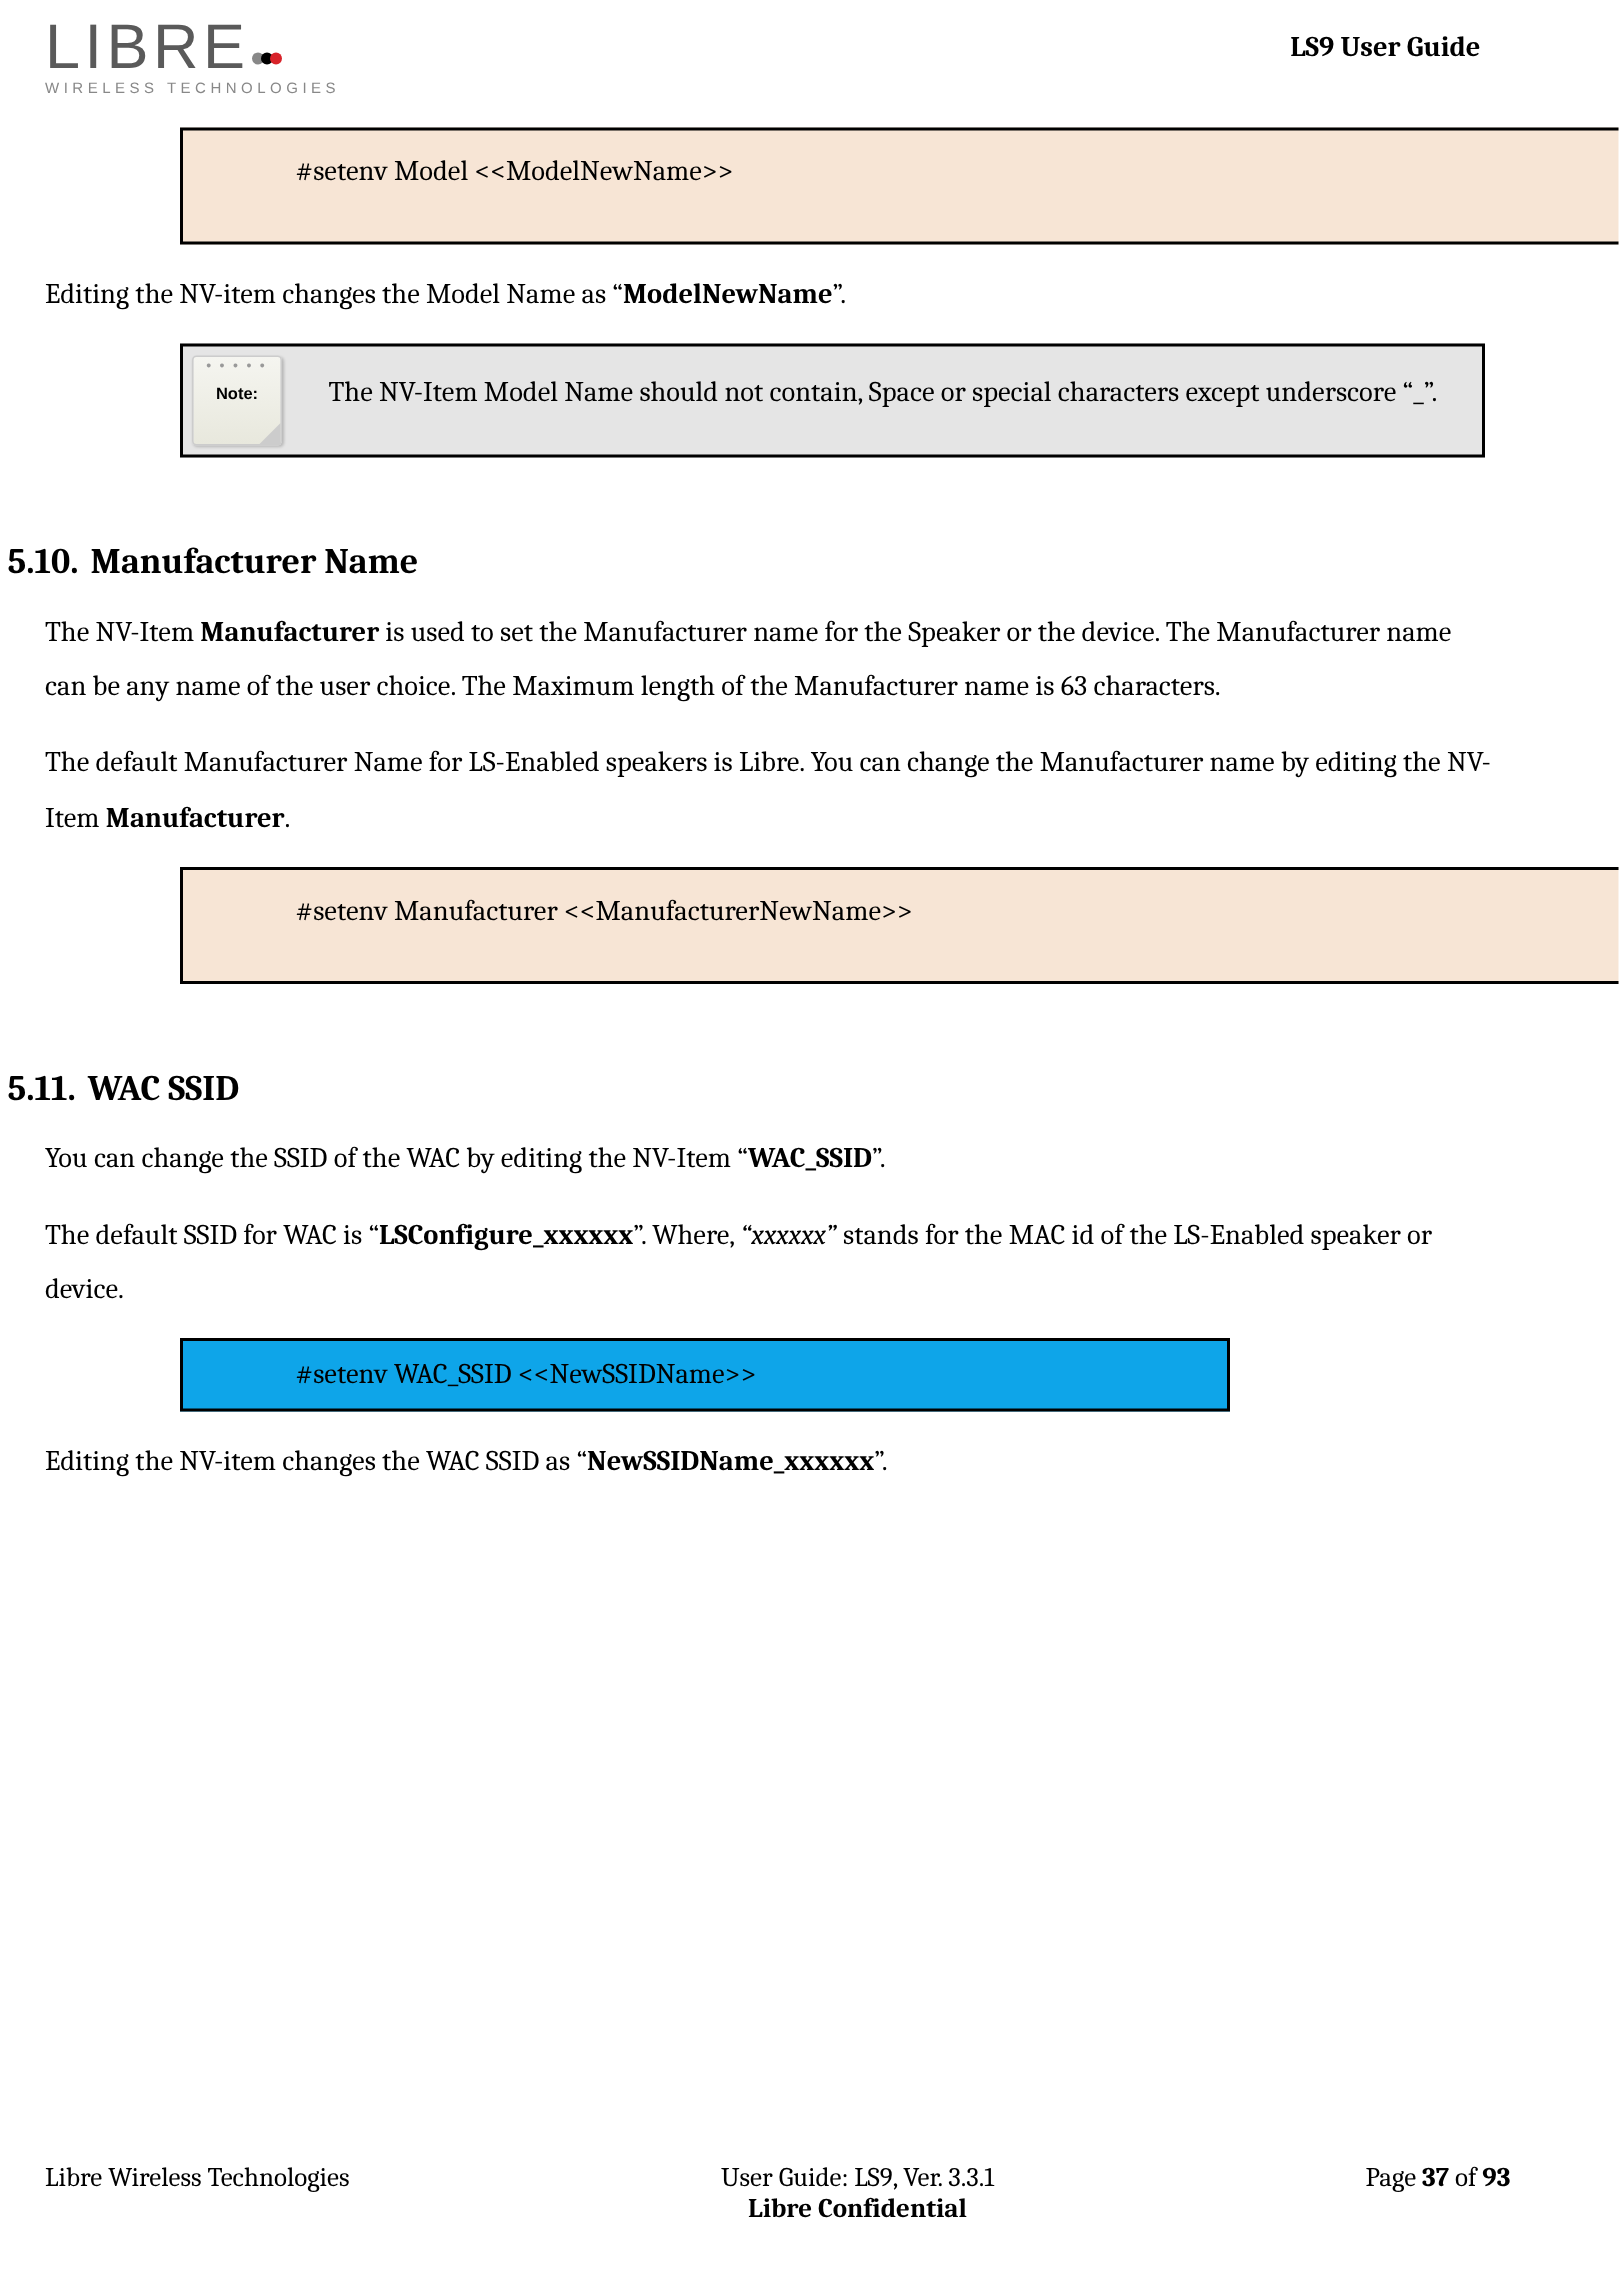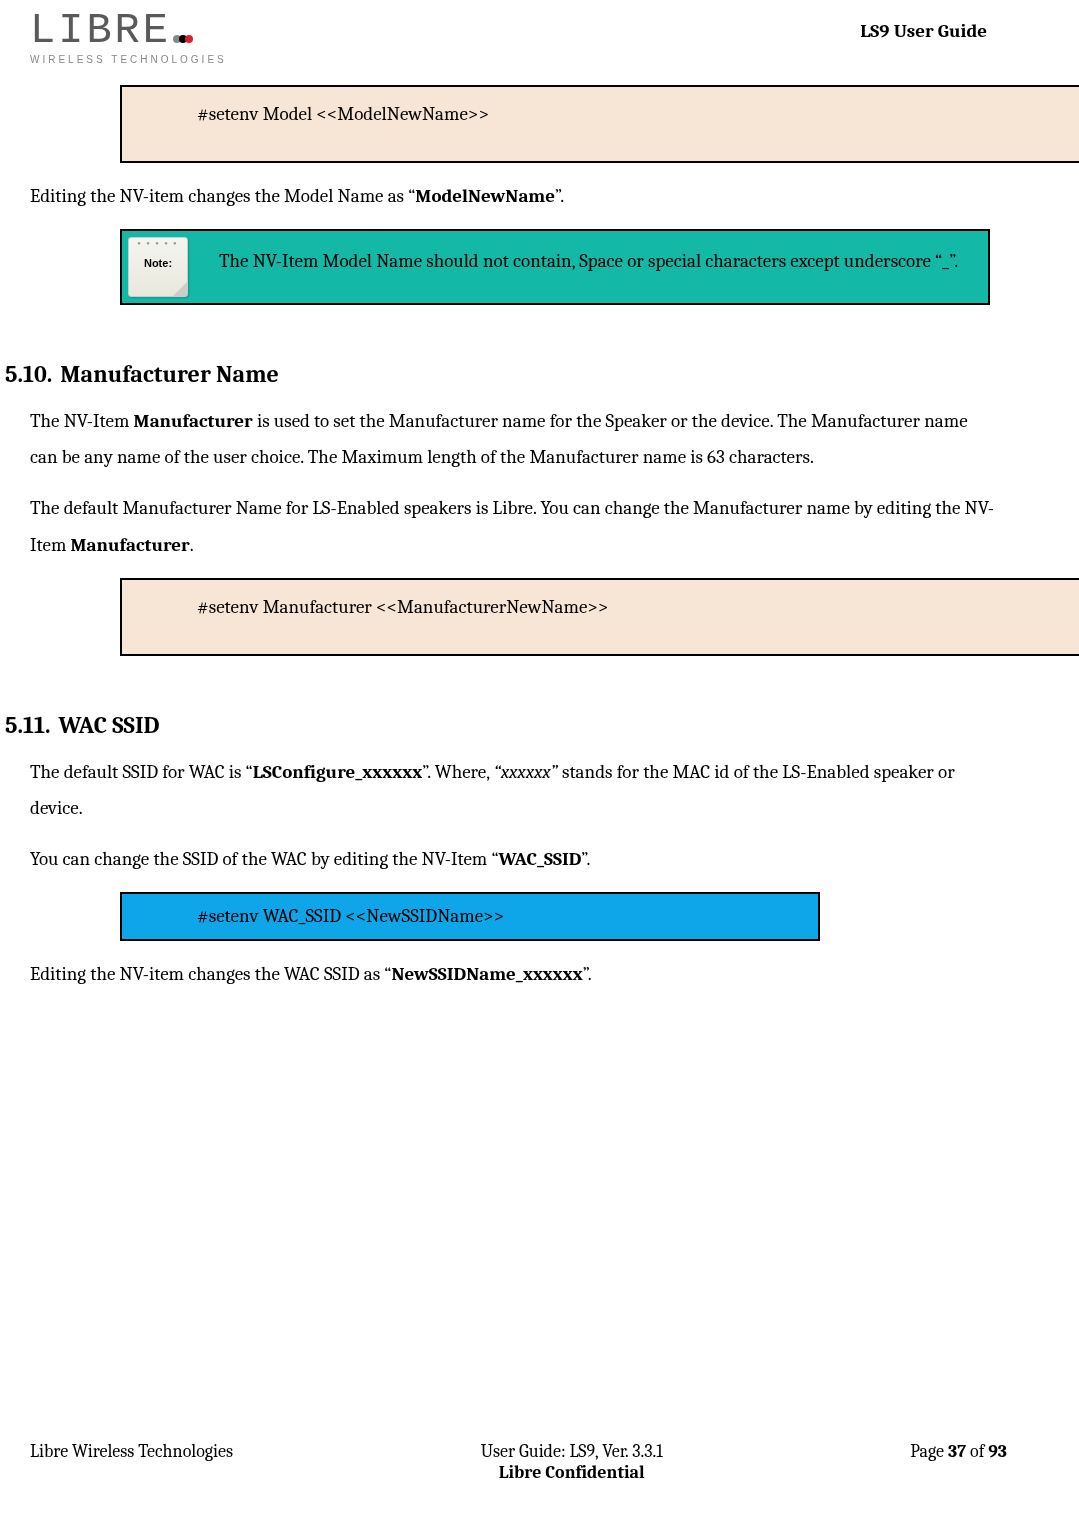--- a/index.html
+++ b/index.html
@@ -22,21 +22,21 @@
       justify-content: space-between;
       align-items: flex-start;
       margin-bottom: 20px;
     }
     .logo-box {
       display: flex;
       flex-direction: column;
       align-items: flex-start;
     }
     .logo-text {
-      font-family: Liberation Mono, monospace;
+      font-family: Liberation Sans, sans-serif;
       font-size: 42px;
       font-weight: 300;
       letter-spacing: 3px;
       color: #5a5a5a;
       display: flex;
       align-items: center;
       line-height: 1;
     }
     .logo-dots {
       display: inline-flex;
@@ -90,21 +90,21 @@
     }
     .body-text {
       font-size: 19px;
       line-height: 1.9;
       margin: 15px 0 15px 0;
       padding-left: 0;
     }
     .note-box {
       display: flex;
       border: 2px solid #000;
-      background: #14b8a6;
+      background: #e5e5e5;
       margin: 0 0 0 90px;
       width: 870px;
     }
     .note-icon {
       width: 72px;
       min-width: 72px;
       padding: 6px;
       display: flex;
       flex-direction: column;
       align-items: stretch;
@@ -236,25 +236,25 @@
   <div class="cmd-box">
     <span>#setenv Manufacturer &lt;&lt;ManufacturerNewName&gt;&gt;</span>
   </div>
 
 
   <h2 class="section-heading">
     <span class="section-num">5.11.</span><span>WAC SSID</span>
   </h2>
 
   <p class="body-text">
+    <span>You can change the SSID of the WAC by editing the NV-Item “</span><b>WAC_SSID</b><span>”.</span>
+  </p>
+
+  <p class="body-text">
     <span>The default SSID for WAC is “</span><b>LSConfigure_xxxxxx</b><span>”. Where, </span><span class="italic">“xxxxxx”</span><span> stands for the MAC id of the LS-Enabled speaker or device.</span>
-  </p>
-
-  <p class="body-text">
-    <span>You can change the SSID of the WAC by editing the NV-Item “</span><b>WAC_SSID</b><span>”.</span>
   </p>
 
   <div class="cmd-box-small">
     <span>#setenv WAC_SSID &lt;&lt;NewSSIDName&gt;&gt;</span>
   </div>
 
   <p class="body-text">
     <span>Editing the NV-item changes the WAC SSID as “</span><b>NewSSIDName_xxxxxx</b><span>”.</span>
   </p>
 

